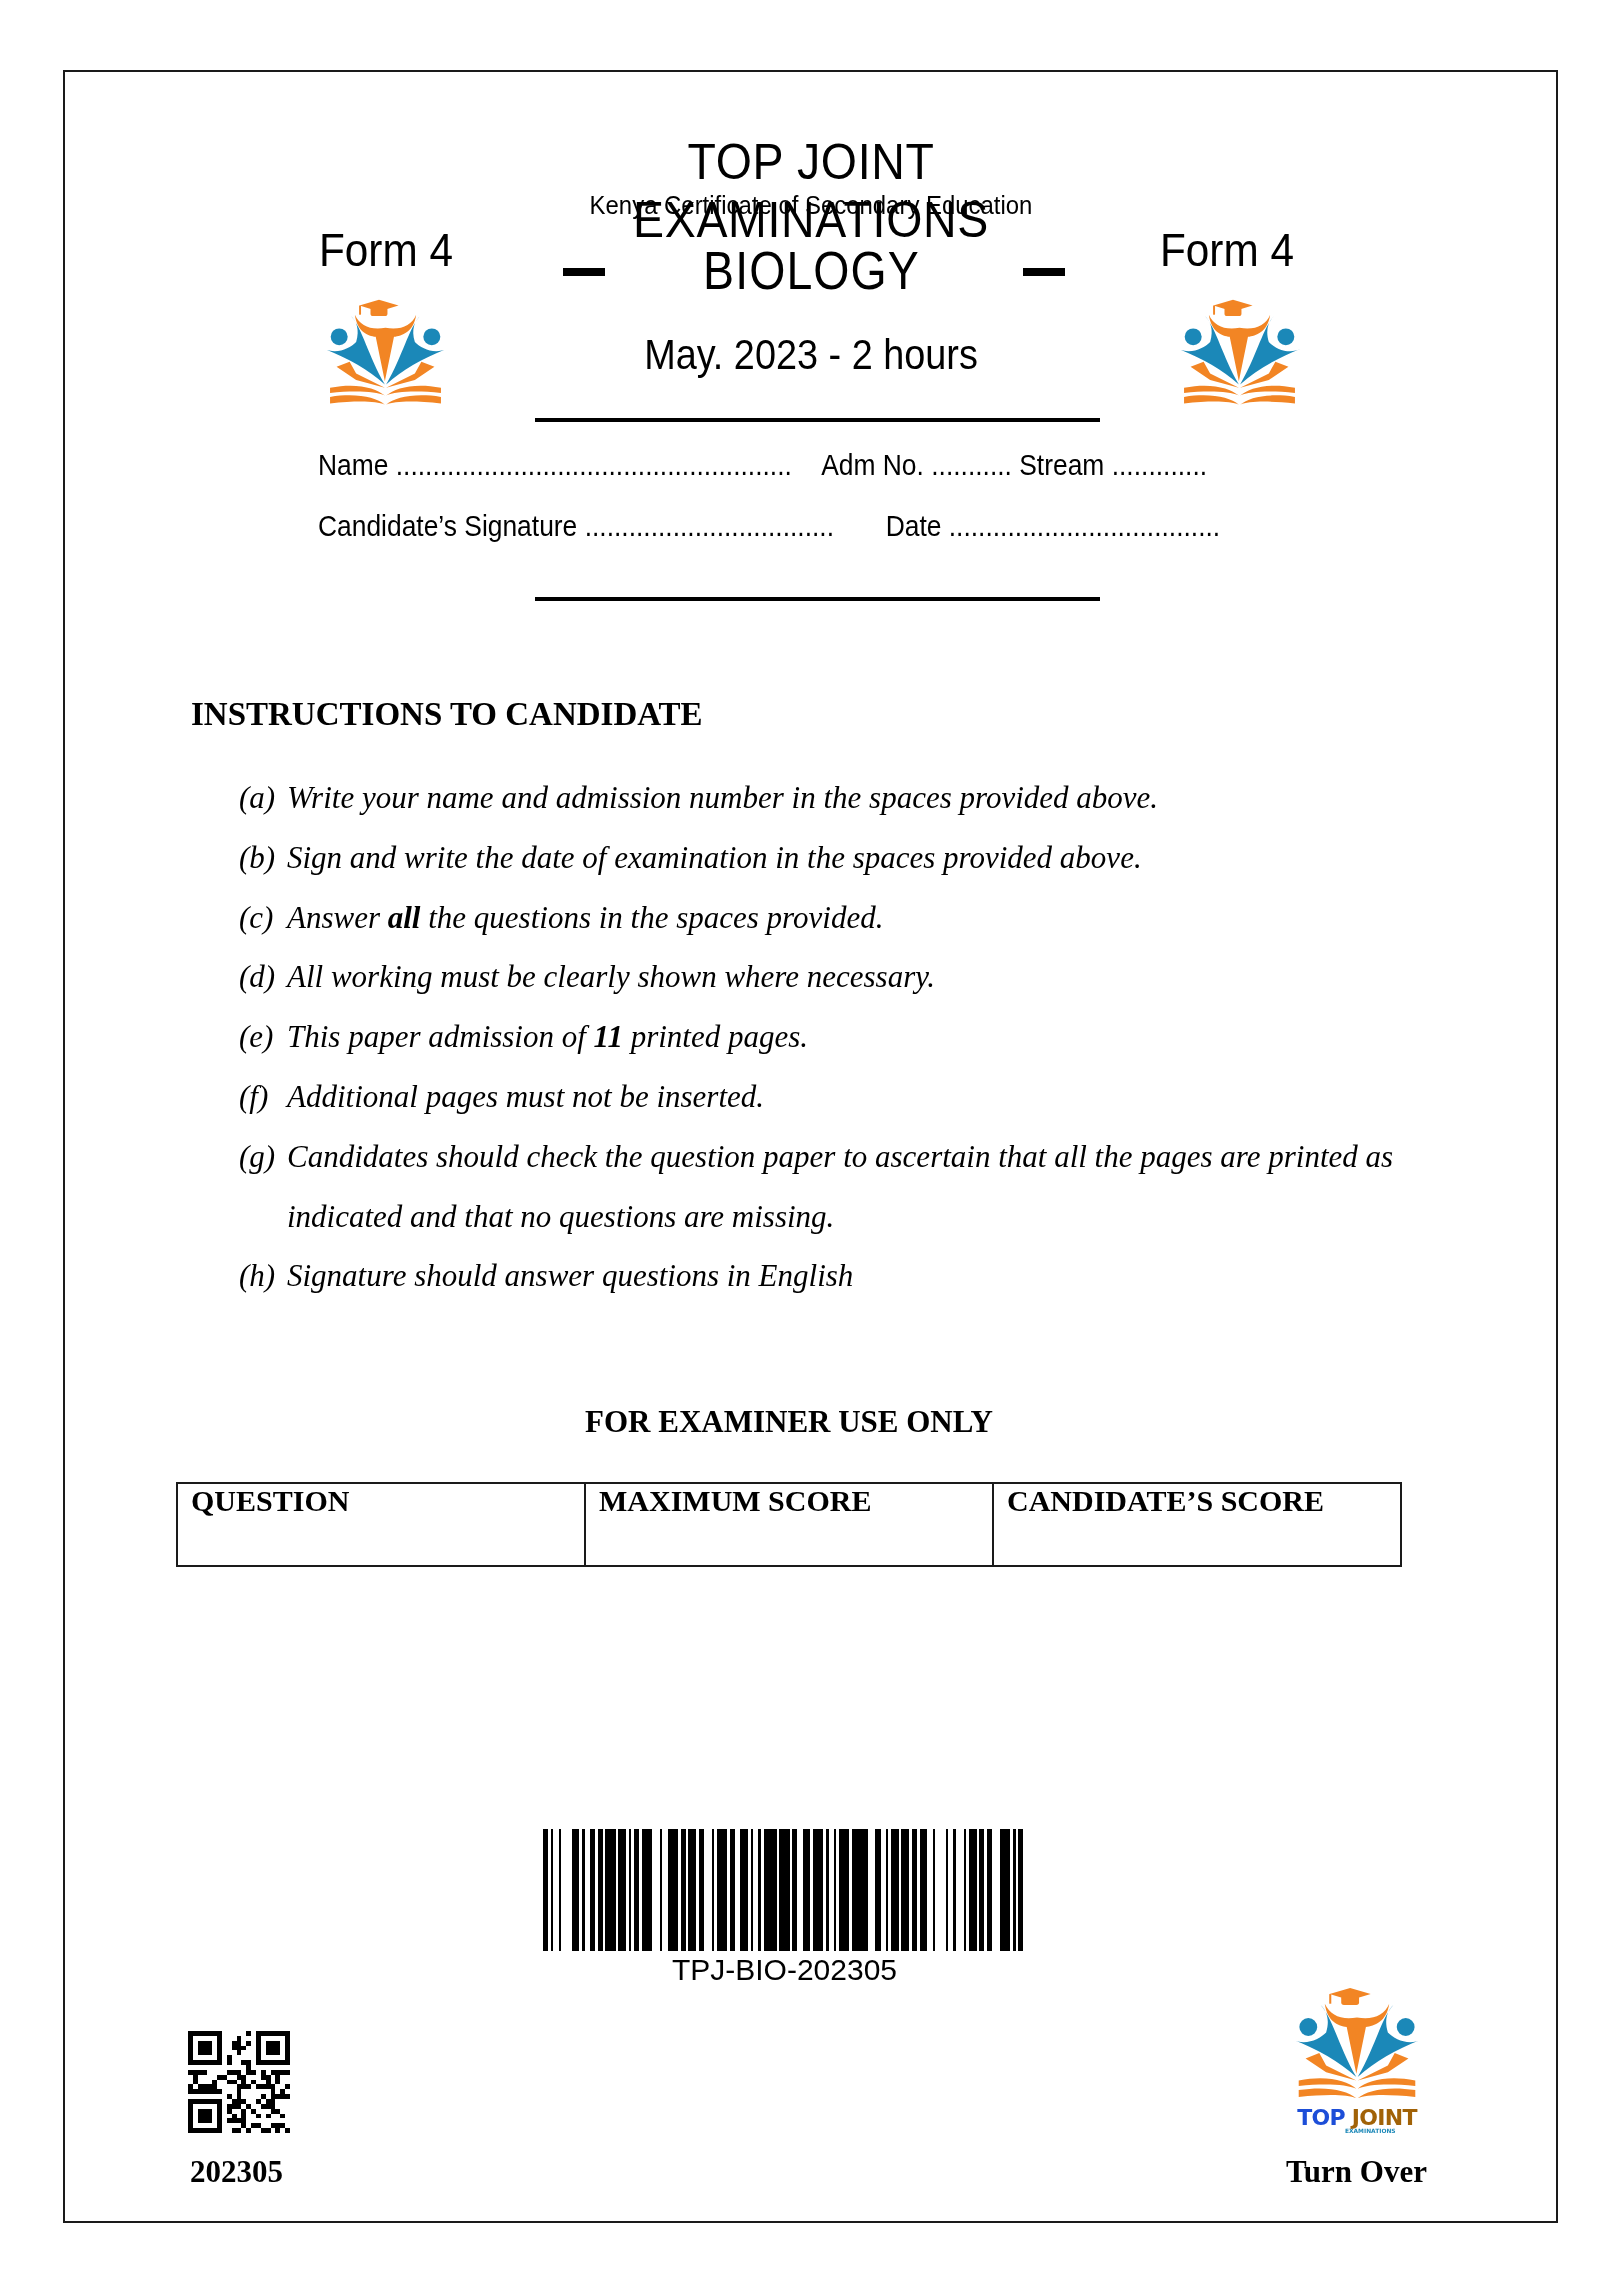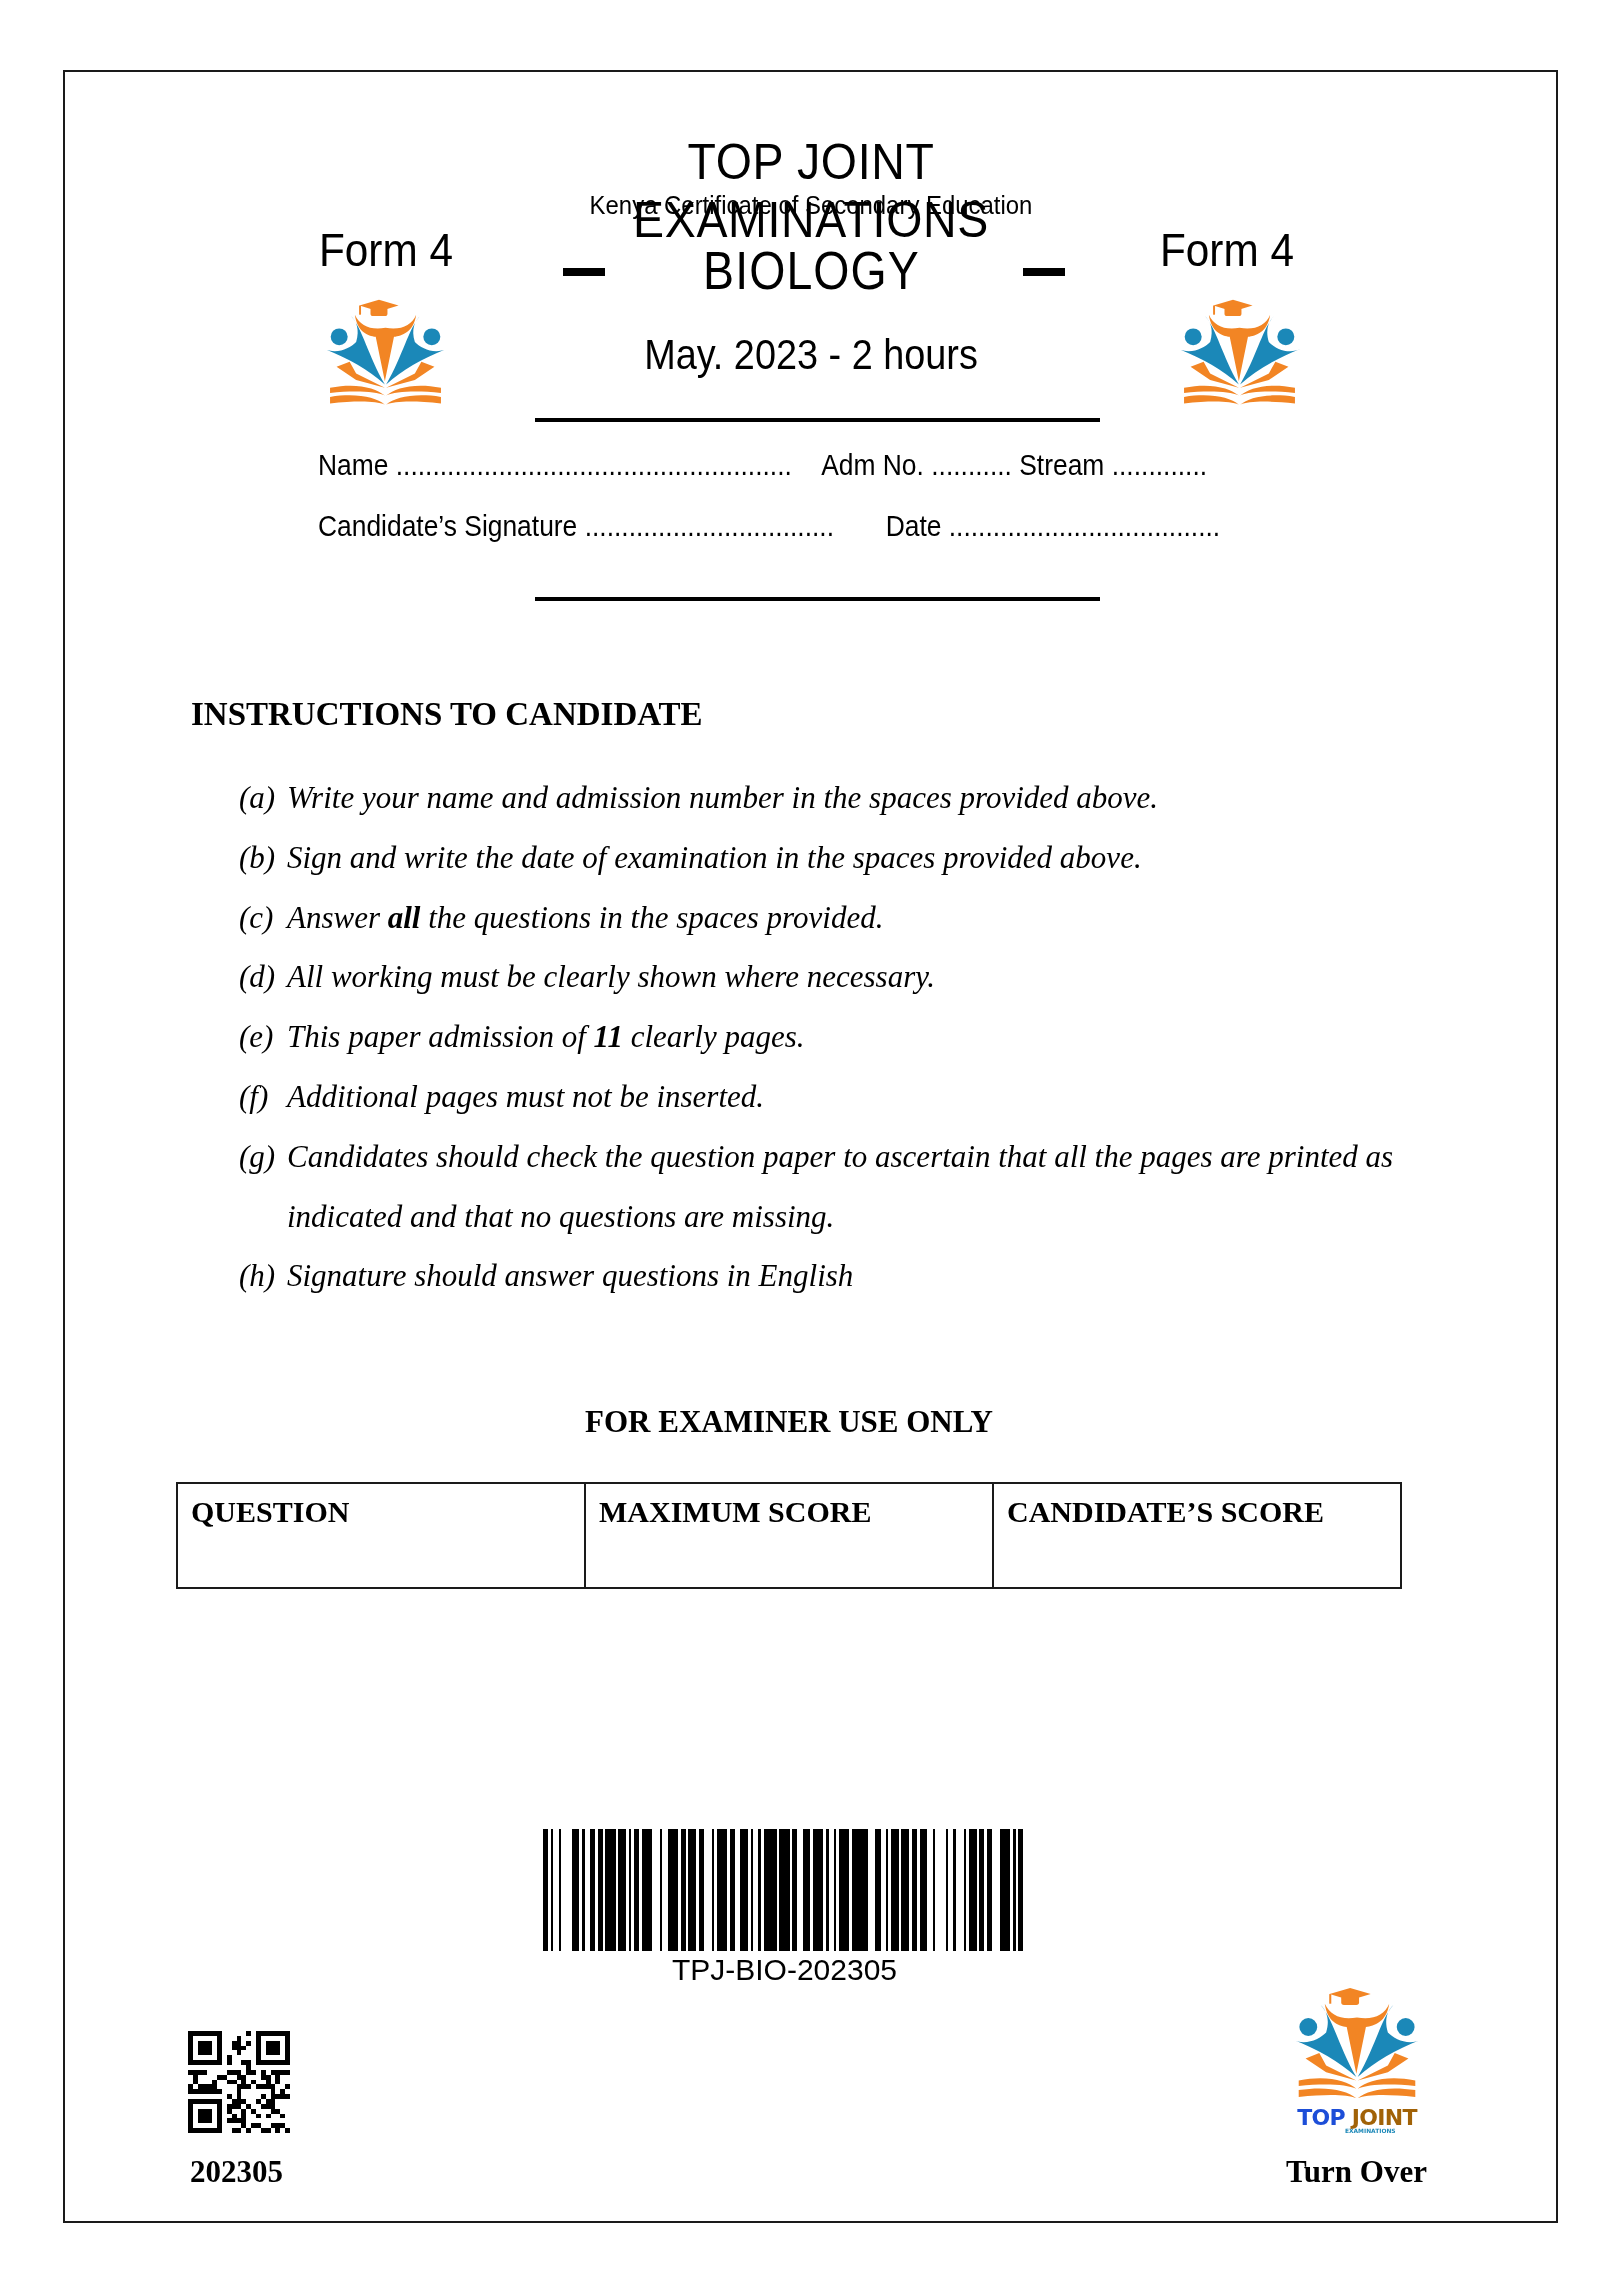--- a/index.html
+++ b/index.html
@@ -21,21 +21,21 @@
   .logo { width: 137px; height: 115px; }
 
   
   .heading { font-family: "Liberation Serif", serif; font-weight: bold; font-size: 33px; white-space: nowrap; }
   .instr { left: 239px; font-family: "Liberation Serif", serif; font-style: italic; font-size: 31px; white-space: nowrap; }
   .instr .lbl { display: inline-block; width: 48px; }
   .instr b { font-weight: bold; }
 
   
   .score-table { left: 176px; top: 1482px; width: 1226px; border-collapse: collapse; table-layout: fixed; }
-  .score-table td { border: 2px solid #1a1a1a; height: 81px; vertical-align: top; padding: 11px 13px; font-family: "Liberation Serif", serif; font-weight: bold; font-size: 30px; }
+  .score-table td { border: 2px solid #1a1a1a; height: 81px; vertical-align: top; padding: 0 13px; font-family: "Liberation Serif", serif; font-weight: bold; font-size: 30px; }
 
   .barcode { left: 543px; top: 1829px; width: 483px; height: 122px; display: flex; align-items: stretch; }
   .barcode span { background: #000; display: block; height: 100%; }
   .barcode-text { left: 543px; top: 1953px; width: 483px; text-align: center; font-family: "Liberation Sans", sans-serif; font-size: 30px; }
 
   .qr { left: 188px; top: 2027px; width: 102px; height: 110px; }
   .qr-text { left: 190px; top: 2154px; font-family: "Liberation Serif", serif; font-weight: bold; font-size: 31px; }
   .turn-over { left: 1286px; top: 2154px; font-family: "Liberation Serif", serif; font-weight: bold; font-size: 31px; }
   .brand-text { left: 1285px; top: 2107px; width: 144px; text-align: center; font-family: "DejaVu Sans", sans-serif; font-weight: bold; font-size: 22px; line-height: 22px; letter-spacing: -0.7px; }
   .brand-sub { left: 1345px; top: 2128px; font-family: "DejaVu Sans", sans-serif; font-weight: bold; font-size: 5.9px; color: #1b88b8; }
@@ -121,21 +121,21 @@
 <div class="abs instr" style="top:840px;">
   <span class="lbl">(b)</span><span>Sign and write the date of examination in the spaces provided above.</span>
 </div>
 <div class="abs instr" style="top:900px;">
   <span class="lbl">(c)</span><span>Answer </span><b>all</b><span> the questions in the spaces provided.</span>
 </div>
 <div class="abs instr" style="top:959px;">
   <span class="lbl">(d)</span><span>All working must be clearly shown where necessary.</span>
 </div>
 <div class="abs instr" style="top:1019px;">
-  <span class="lbl">(e)</span><span>This paper admission of </span><b>11</b><span> clearly pages.</span>
+  <span class="lbl">(e)</span><span>This paper admission of </span><b>11</b><span> printed pages.</span>
 </div>
 <div class="abs instr" style="top:1079px;">
   <span class="lbl">(f)</span><span>Additional pages must not be inserted.</span>
 </div>
 <div class="abs instr" style="top:1139px;">
   <span class="lbl">(g)</span><span>Candidates should check the question paper to ascertain that all the pages are printed as</span>
 </div>
 <div class="abs instr" style="top:1199px;">
   <span class="lbl"></span><span>indicated and that no questions are missing.</span>
 </div>

